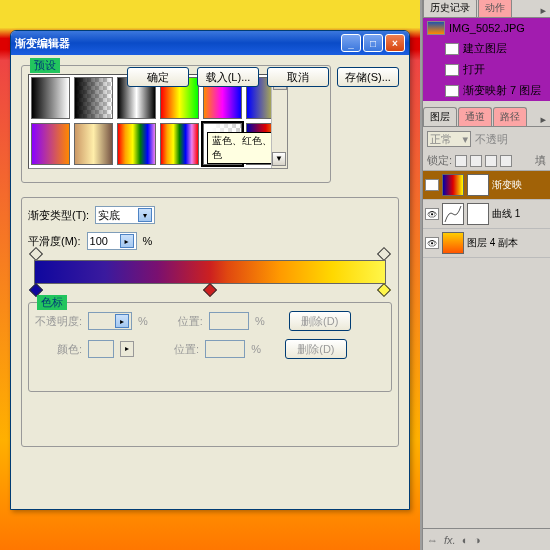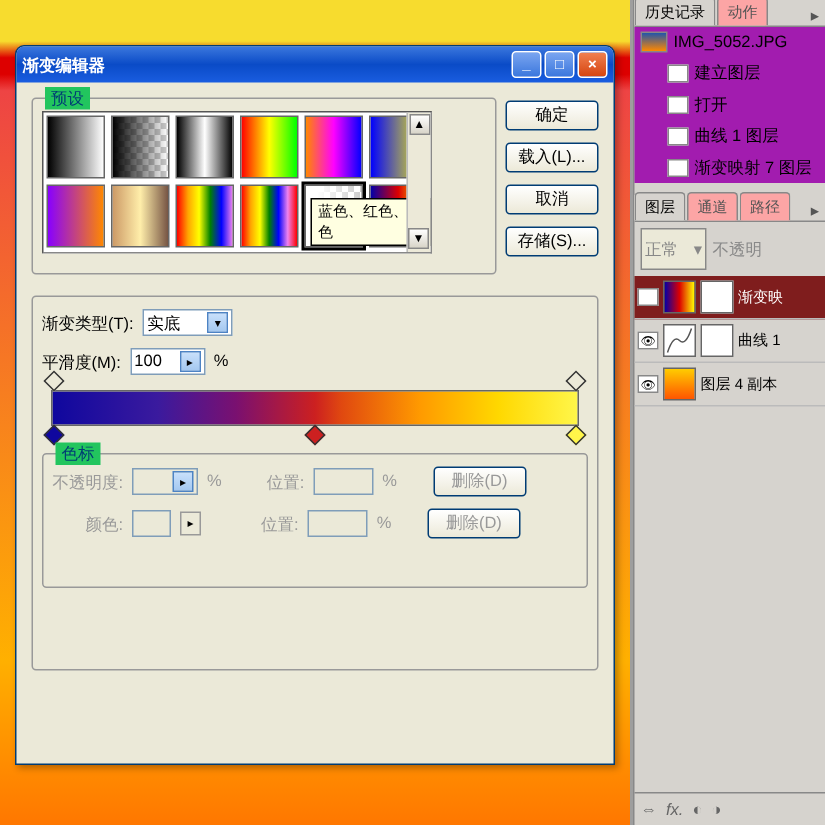--- a/index.html
+++ b/index.html
@@ -12,21 +12,21 @@
 .min,.max{background:linear-gradient(180deg,#7aa5f0,#3b77dd);color:#fff}
 .close{background:linear-gradient(180deg,#f08050,#d64510);color:#fff}
 .dlgbody{padding:10px;position:relative}
 .fieldset{border:1px solid #999;border-radius:3px;padding:8px 6px 6px;position:relative;margin-bottom:14px}
 .fieldset .legend{position:absolute;top:-8px;left:8px;background:#22c55e;padding:0 4px;color:#003c74}
 .presets{width:260px;height:95px;background:#fff;border:1px solid #888;border-top-color:#555;border-left-color:#555;position:relative;overflow:hidden}
 .prow{display:flex}
 .swatch{width:42px;height:42px;margin:2px;border:1px solid #666}
 .swatch.sel{outline:2px solid #000}
 .tooltip{position:absolute;bottom:4px;left:178px;background:#ffffe1;border:1px solid #000;padding:1px 4px;font-size:10px}
-.btncol{position:absolute;right:10px;top:12px;display:flex;flex-direction:column;gap:8px}
+.btncol{position:absolute;right:10px;top:12px;display:flex;gap:8px}
 .btn{width:62px;height:20px;background:linear-gradient(180deg,#fff,#ece9d8);border:1px solid #003c74;border-radius:3px;text-align:center;line-height:18px;cursor:pointer}
 .row{display:flex;align-items:center;gap:6px;margin-bottom:8px}
 .lbl{color:#000}
 .lbl.d{color:#999}
 .txtin{height:18px;border:1px solid #7f9db9;background:#fff;padding:0 3px}
 .txtin.d{background:#ebe9d8;color:#999}
 .dd{width:60px;height:18px;border:1px solid #7f9db9;background:#fff;display:flex;align-items:center;padding:0 2px;justify-content:space-between}
 .dd .ar{width:14px;height:14px;background:linear-gradient(180deg,#c9e0fb,#a4c8f0);border:1px solid #4d83c4;display:flex;align-items:center;justify-content:center;font-size:8px}
 .gradbar{height:24px;border:1px solid #666;background:linear-gradient(90deg,#0f079e 0%,#3a1a9e 20%,#7a1070 35%,#cc2020 50%,#e04810 55%,#ff9a00 70%,#ffd800 85%,#fff64a 100%);position:relative;margin:10px 6px 14px}
 .stop{position:absolute;width:10px;height:10px;bottom:-12px}
@@ -37,25 +37,25 @@
 .tabhdr{display:flex;background:#d6d3ce;border-bottom:1px solid #888;height:18px;align-items:flex-end}
 .tab{padding:2px 6px;border:1px solid #888;border-bottom:none;background:#fca5a5;border-radius:3px 3px 0 0;margin-right:1px;color:#555;font-size:10px}
 .tab.act{background:#d6d3ce;color:#000}
 .tabx{margin-left:auto;padding:0 4px;color:#555}
 .hrow{display:flex;align-items:center;padding:3px 4px;gap:4px}
 .hrow .thumb{width:18px;height:14px;border:1px solid #888;background:#eee}
 .hrow .ico{width:14px;height:12px;border:1px solid #888;background:#fff}
 .hlist{background:#a21caf}
 .lpanel{margin-top:8px}
 .lopt{display:flex;padding:4px;gap:4px;align-items:center;font-size:10px;color:#888}
-.sel2{width:44px;height:28px;border:1px solid #888;background:#ebe9d8;display:flex;align-items:center;padding:0 2px;justify-content:space-between}
+.sel2{width:44px;height:16px;border:1px solid #888;background:#ebe9d8;display:flex;align-items:center;padding:0 2px;justify-content:space-between}
 .locks{display:flex;padding:2px 4px;gap:3px;align-items:center;border-bottom:1px solid #aaa;color:#666;font-size:10px}
 .lico{width:12px;height:12px;border:1px solid #888;background:#eee}
 .layer{display:flex;align-items:center;padding:3px 2px;gap:3px;border-bottom:1px solid #bbb}
-.layer.sel{background:#7f1d1d;color:#fff}
+.layer.sel{background:#a16207;color:#fff}
 .eye{width:14px;height:12px;border:1px solid #888;background:#fff;display:flex;align-items:center;justify-content:center;font-size:8px}
 .lthumb{width:22px;height:22px;border:1px solid #666;background:#ccc}
 .lmask{width:22px;height:22px;border:1px solid #666;background:#fff}
 .lname{font-size:10px;flex:1;white-space:nowrap;overflow:hidden}
 .pfoot{position:absolute;bottom:0;left:0;right:0;height:22px;border-top:1px solid #888;display:flex;align-items:center;padding:0 4px;gap:6px;color:#666;font-style:italic}
 .presets::-webkit-scrollbar{width:16px}
 .presets .sb{position:absolute;right:0;top:0;width:16px;height:100%;background:#ece9d8;border-left:1px solid #bbb}
 .sbbt{width:14px;height:14px;background:linear-gradient(180deg,#fff,#d8d4c8);border:1px solid #888;margin:1px auto;font-size:8px;text-align:center;line-height:12px}
 </style>
 </head>
@@ -189,43 +189,47 @@
           <span>建立图层</span>
         </div>
       <div class="hrow">
           <span style="width:14px"></span>
           <div class="ico"></div>
           <span>打开</span>
         </div>
       <div class="hrow">
           <span style="width:14px"></span>
           <div class="ico"></div>
-          <span>曲线 1 图层</span>
-        </div>
-      <div class="hrow">
-          <span style="width:14px"></span>
-          <div class="ico"></div>
           <span>渐变映射 7 图层</span>
         </div>
     </div>
   </div>
 
   <div class="lpanel">
     <div class="tabhdr">
       <div class="tab act">图层</div>
       <div class="tab">通道</div>
       <div class="tab">路径</div>
       <div class="tabx">▸</div>
     </div>
     <div class="lopt">
       <div class="sel2">
           <span>正常</span>
           <span>▾</span>
         </div>
       <span>不透明</span>
+    </div>
+    <div class="locks">
+      <span>锁定:</span>
+      <div class="lico"></div>
+      <div class="lico"></div>
+      <div class="lico"></div>
+      <div class="lico"></div>
+      <span style="flex:1"></span>
+        <span>填</span>
     </div>
     <div class="layer sel">
       <div class="eye">👁</div>
       <div class="lthumb" style="background:linear-gradient(90deg,#00a,#d00,#ff0)"></div>
       <div class="lmask"></div>
       <span class="lname">渐变映</span>
     </div>
     <div class="layer">
       <div class="eye">👁</div>
       <div class="lthumb" style="background:#fff"><svg viewBox="0 0 20 20">

